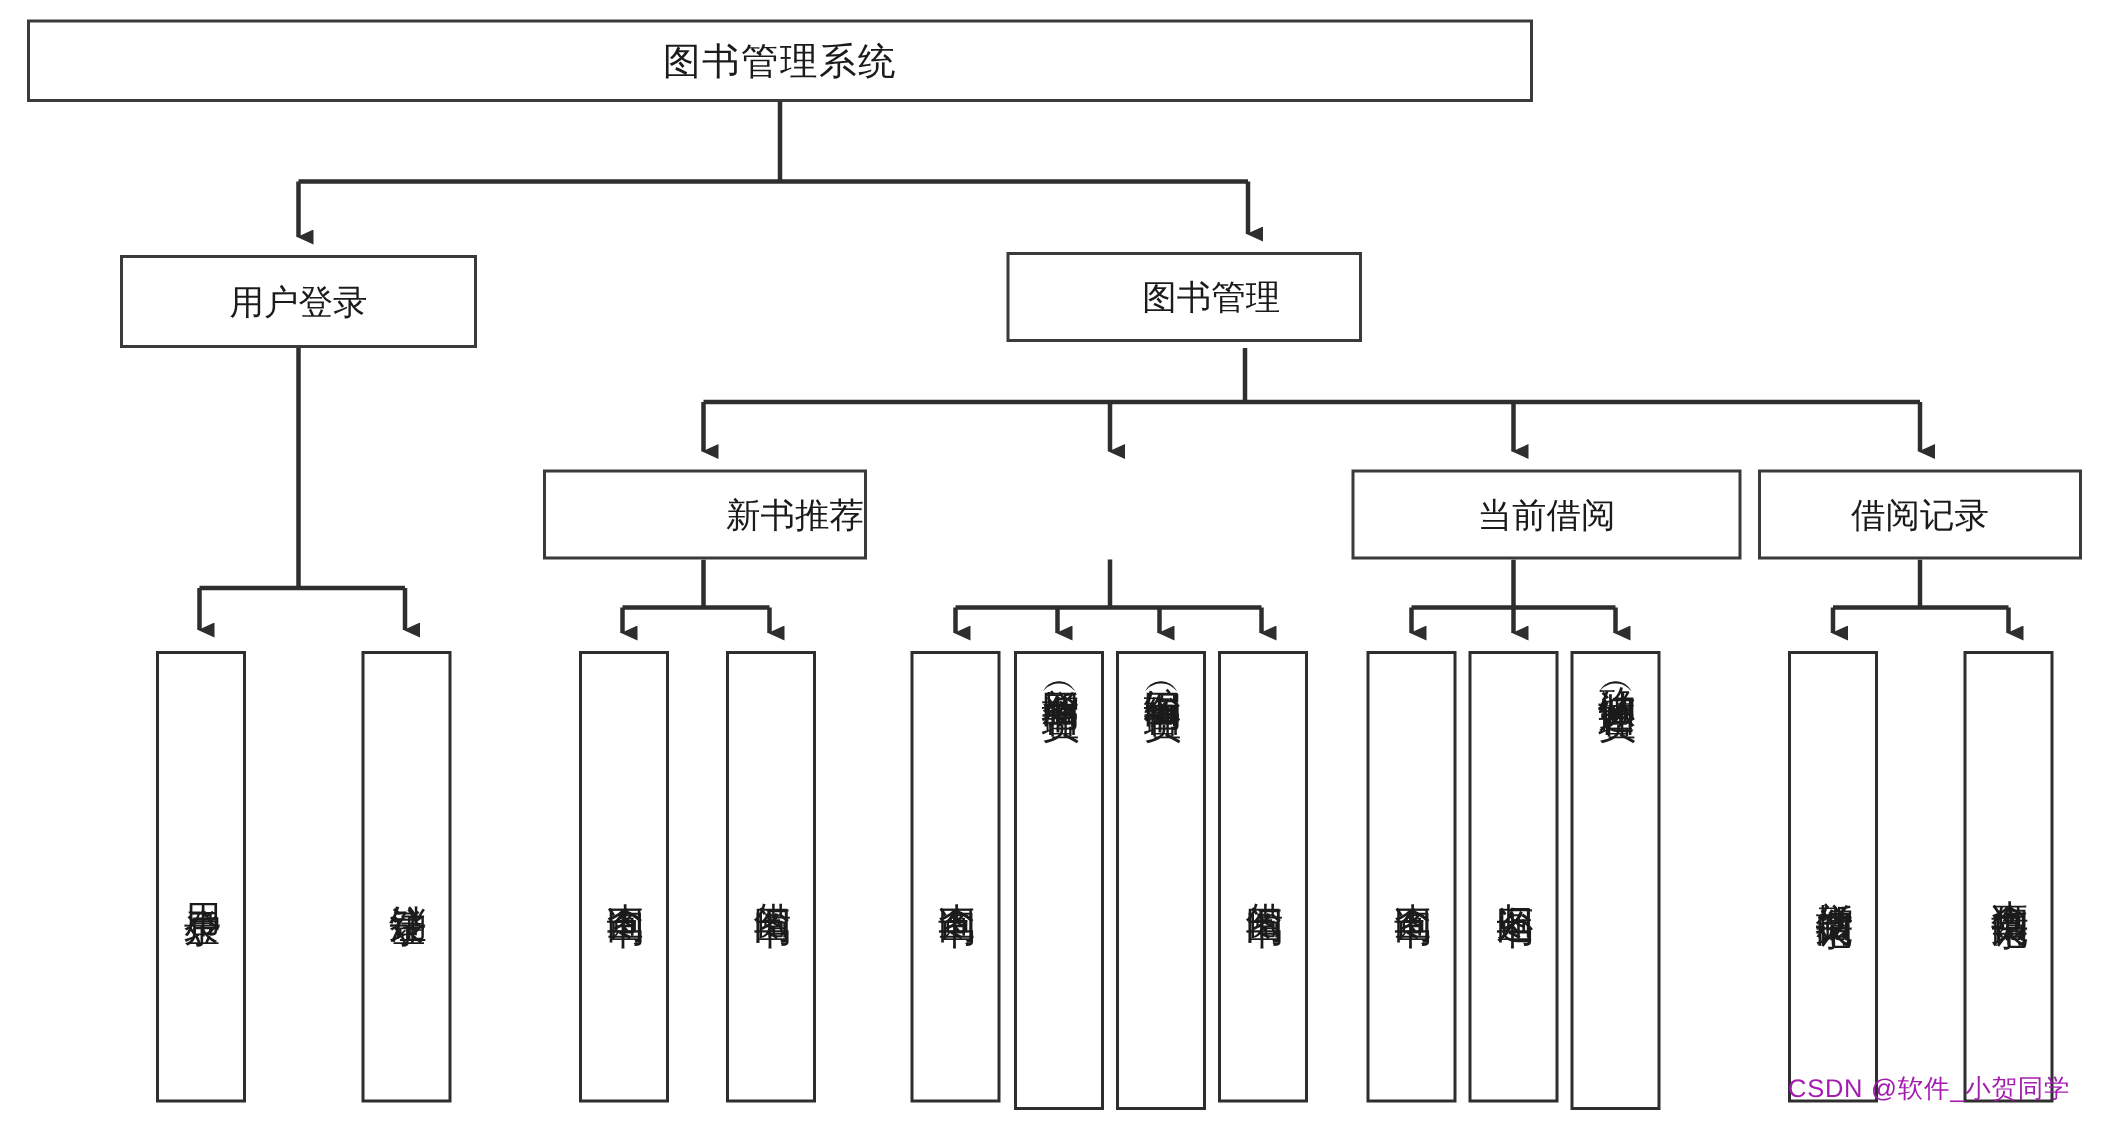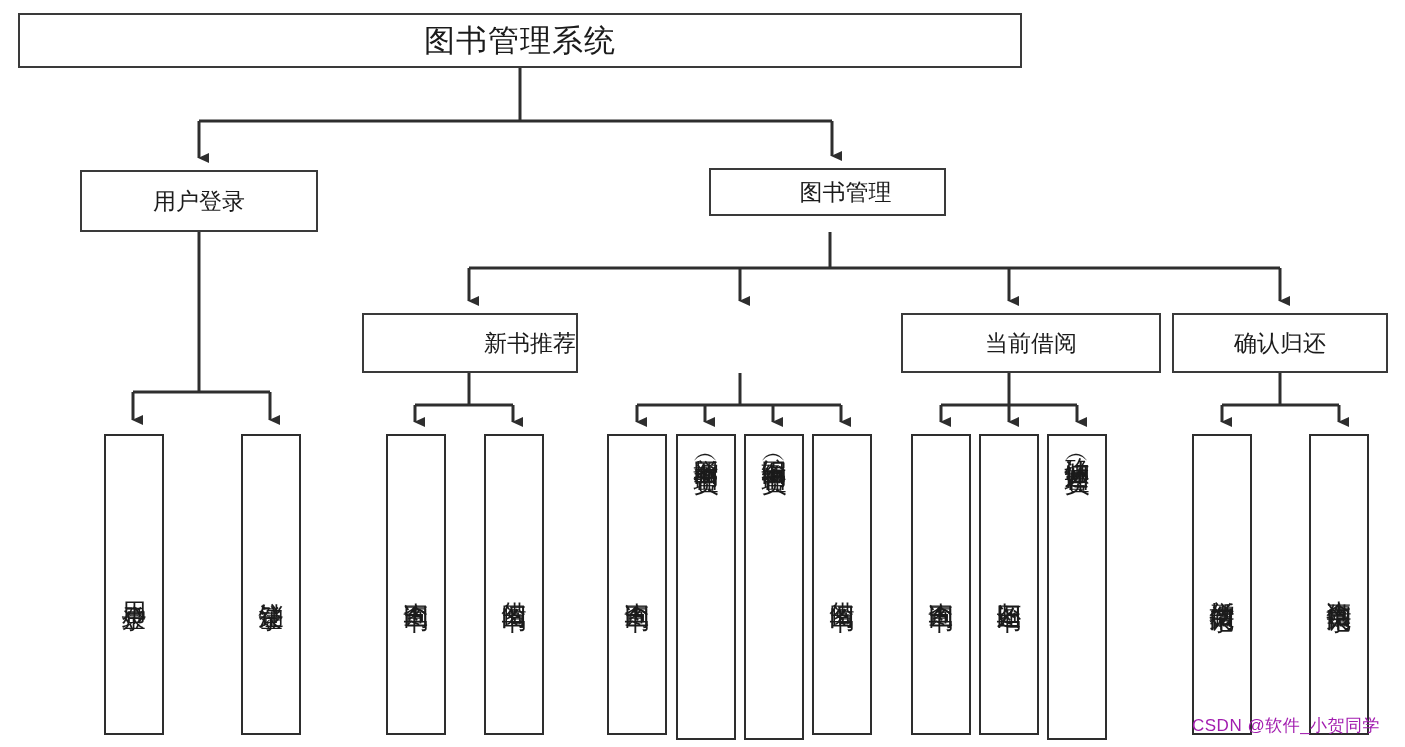--- a/index.html
+++ b/index.html
@@ -13,21 +13,21 @@
   svg.wires{position:absolute;left:0;top:0;width:1405px;height:747px;pointer-events:none;}
 
   .node{
     position:absolute;
     box-sizing:border-box;
     background:#ffffff;
     border:2.5px solid #3a3a3a;
     display:flex;align-items:center;justify-content:center;
     color:#1b1b1b;
   }
-  .node.root{font-size:31px;letter-spacing:1px;}
+  .node.root{font-size:25px;letter-spacing:1px;}
   .node.tier2{font-size:23px;}
   .node.tier3{font-size:23px;}
 
   .leaf{
     position:absolute;
     box-sizing:border-box;
     background:#ffffff;
     border:2.5px solid #2e2e2e;
     display:flex;
     align-items:flex-start;
@@ -110,32 +110,32 @@
     </g>
   </svg>
 
   <div class="node root" style="left:18px;top:13px;width:1004px;height:55px;">
     <span>图书管理系统</span>
   </div>
 
   <div class="node tier2" style="left:80px;top:170px;width:238px;height:62px;">
     <span>用户登录</span>
   </div>
-  <div class="node tier2" style="left:709px;top:168px;width:237px;height:48px;padding-left:36px;">
+  <div class="node tier2" style="left:671px;top:168px;width:237px;height:60px;padding-left:36px;">
     <span>图书管理</span>
   </div>
 
   <div class="node tier3" style="left:362px;top:313px;width:216px;height:60px;justify-content:flex-end;">
     <span>新书推荐</span>
   </div>
   <div class="node tier3" style="left:901px;top:313px;width:260px;height:60px;">
     <span>当前借阅</span>
   </div>
   <div class="node tier3" style="left:1172px;top:313px;width:216px;height:60px;">
-    <span>确认归还</span>
+    <span>借阅记录</span>
   </div>
 
   <div class="leaf center" style="left:104px;top:434px;width:60px;height:301px;">
     <span class="vtext">用户登录</span>
   </div>
   <div class="leaf center" style="left:241px;top:434px;width:60px;height:301px;">
     <span class="vtext">注销登录</span>
   </div>
 
   <div class="leaf center" style="left:386px;top:434px;width:60px;height:301px;">

